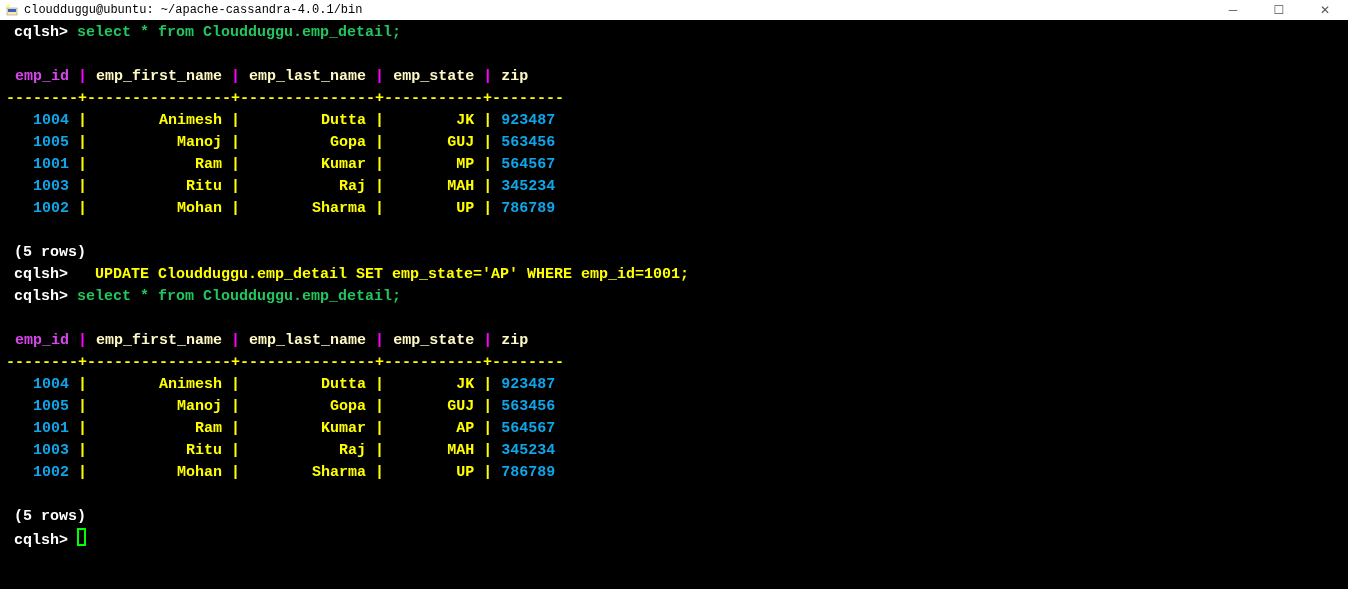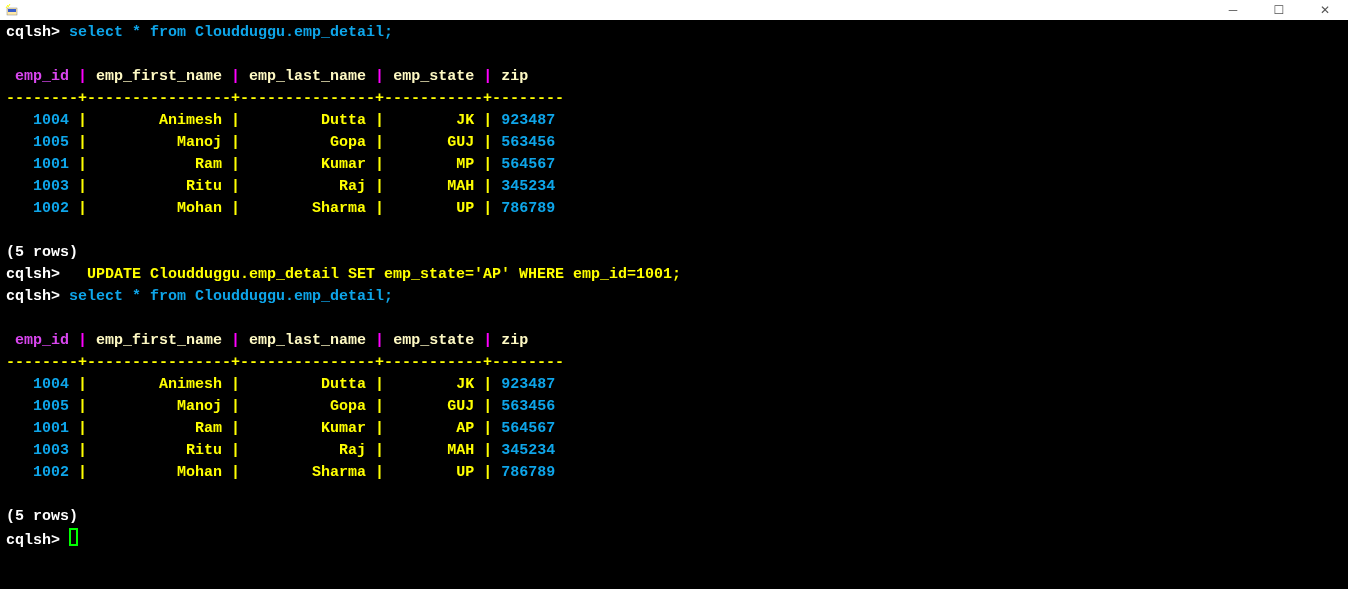--- a/index.html
+++ b/index.html
@@ -46,22 +46,22 @@
     align-items: center;
     justify-content: center;
     color: #555;
     font-size: 12px;
     font-family: sans-serif;
   }
   .terminal {
     padding: 2px 6px;
     white-space: pre;
   }
-  .prompt { color: #fff; }
-  .query  { color: #0ea5e9; }
+  .prompt { color: #fff; margin-left: 8px; }
+  .query  { color: #22c55e; }
   .update { color: #ffff00; margin-left: 18px; }
   .hdr    { color: #fef9c3; }
   .pk     { color: #d946ef; }
   .pipe   { color: #ff00ff; }
   .sep    { color: #ffff00; }
   .g      { color: #0ea5e9; }
   .y      { color: #ffff00; text-align: right; }
   .cursor {
     display: inline-block;
     width: 9px;
@@ -75,20 +75,21 @@
 
 <div class="titlebar">
   <span class="titlebar-icon">
     <svg width="14" height="12" viewBox="0 0 14 12">
       <rect x="2" y="4" width="10" height="7" fill="#ffe9a8" stroke="#888" stroke-width="0.5"></rect>
       <rect x="3" y="5" width="8" height="3" fill="#3a5fcd"></rect>
       <line x1="3" y1="1" x2="1" y2="4" stroke="#ff0" stroke-width="1"></line>
       <line x1="5" y1="0" x2="3" y2="3" stroke="#ff0" stroke-width="1"></line>
     </svg>
   </span>
+  <span>cloudduggu@ubuntu: ~/apache-cassandra-4.0.1/bin</span>
   <div class="window-controls">
     <div class="win-btn">─</div>
     <div class="win-btn">☐</div>
     <div class="win-btn">✕</div>
   </div>
 </div>
 
 <div class="terminal" id="terminal"><span class="prompt">cqlsh&gt; </span><span class="query">select * from Cloudduggu.emp_detail;</span>
 
 <span class="pk"> emp_id </span><span class="pipe">|</span><span class="hdr"> emp_first_name </span><span class="pipe">|</span><span class="hdr"> emp_last_name </span><span class="pipe">|</span><span class="hdr"> emp_state </span><span class="pipe">|</span><span class="hdr"> zip</span>

